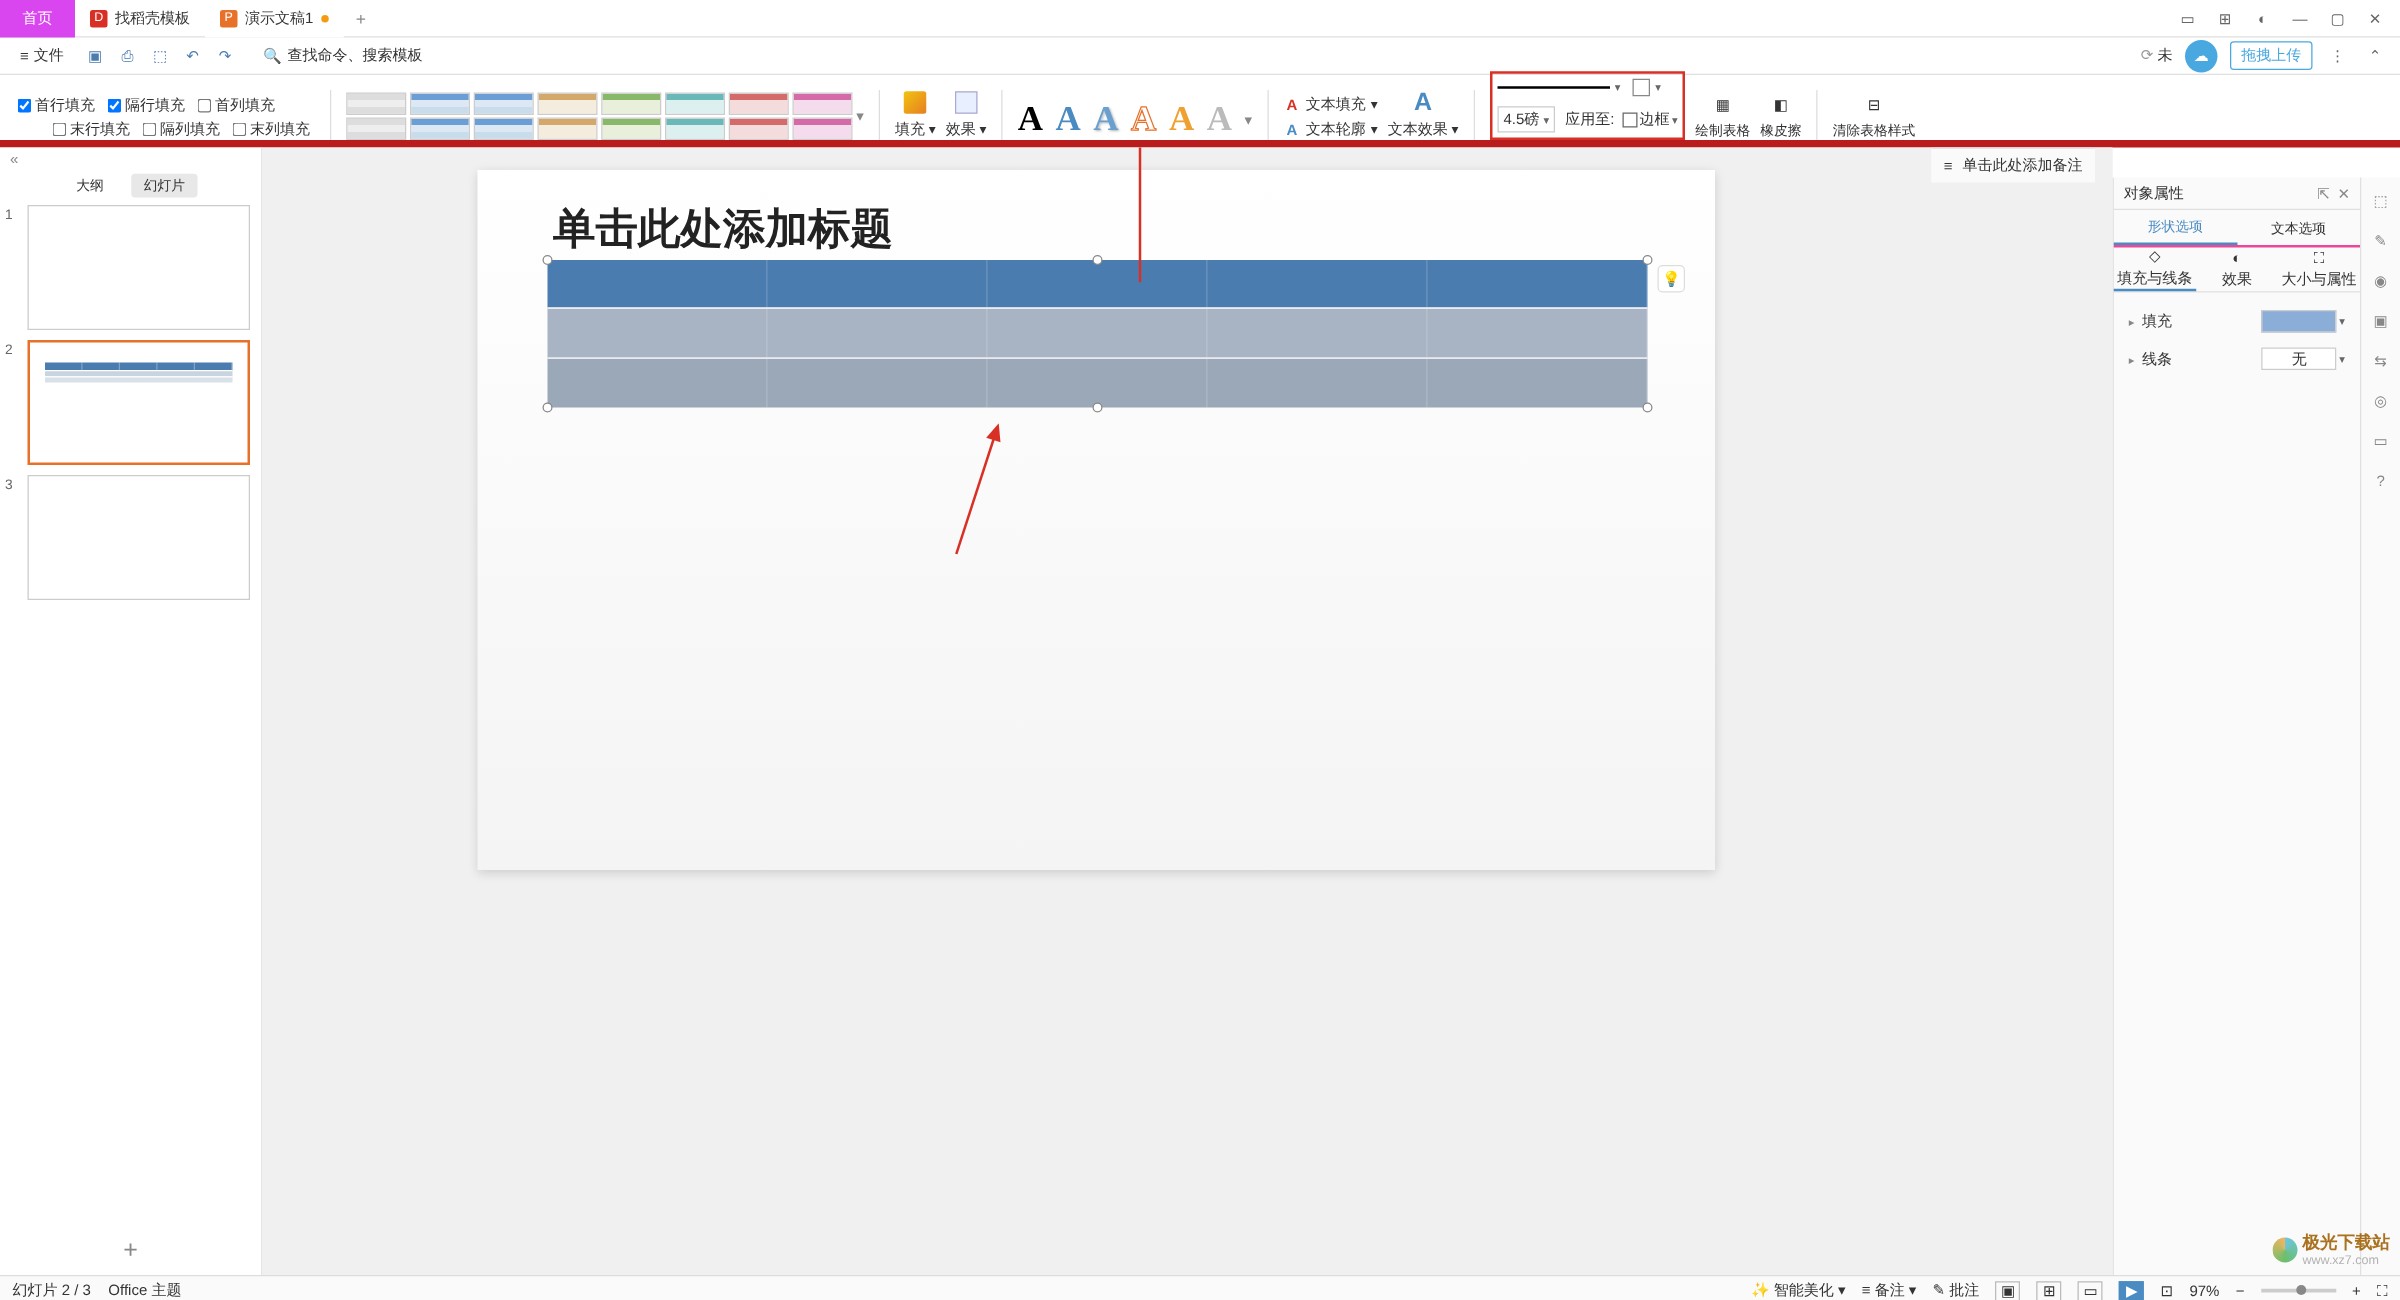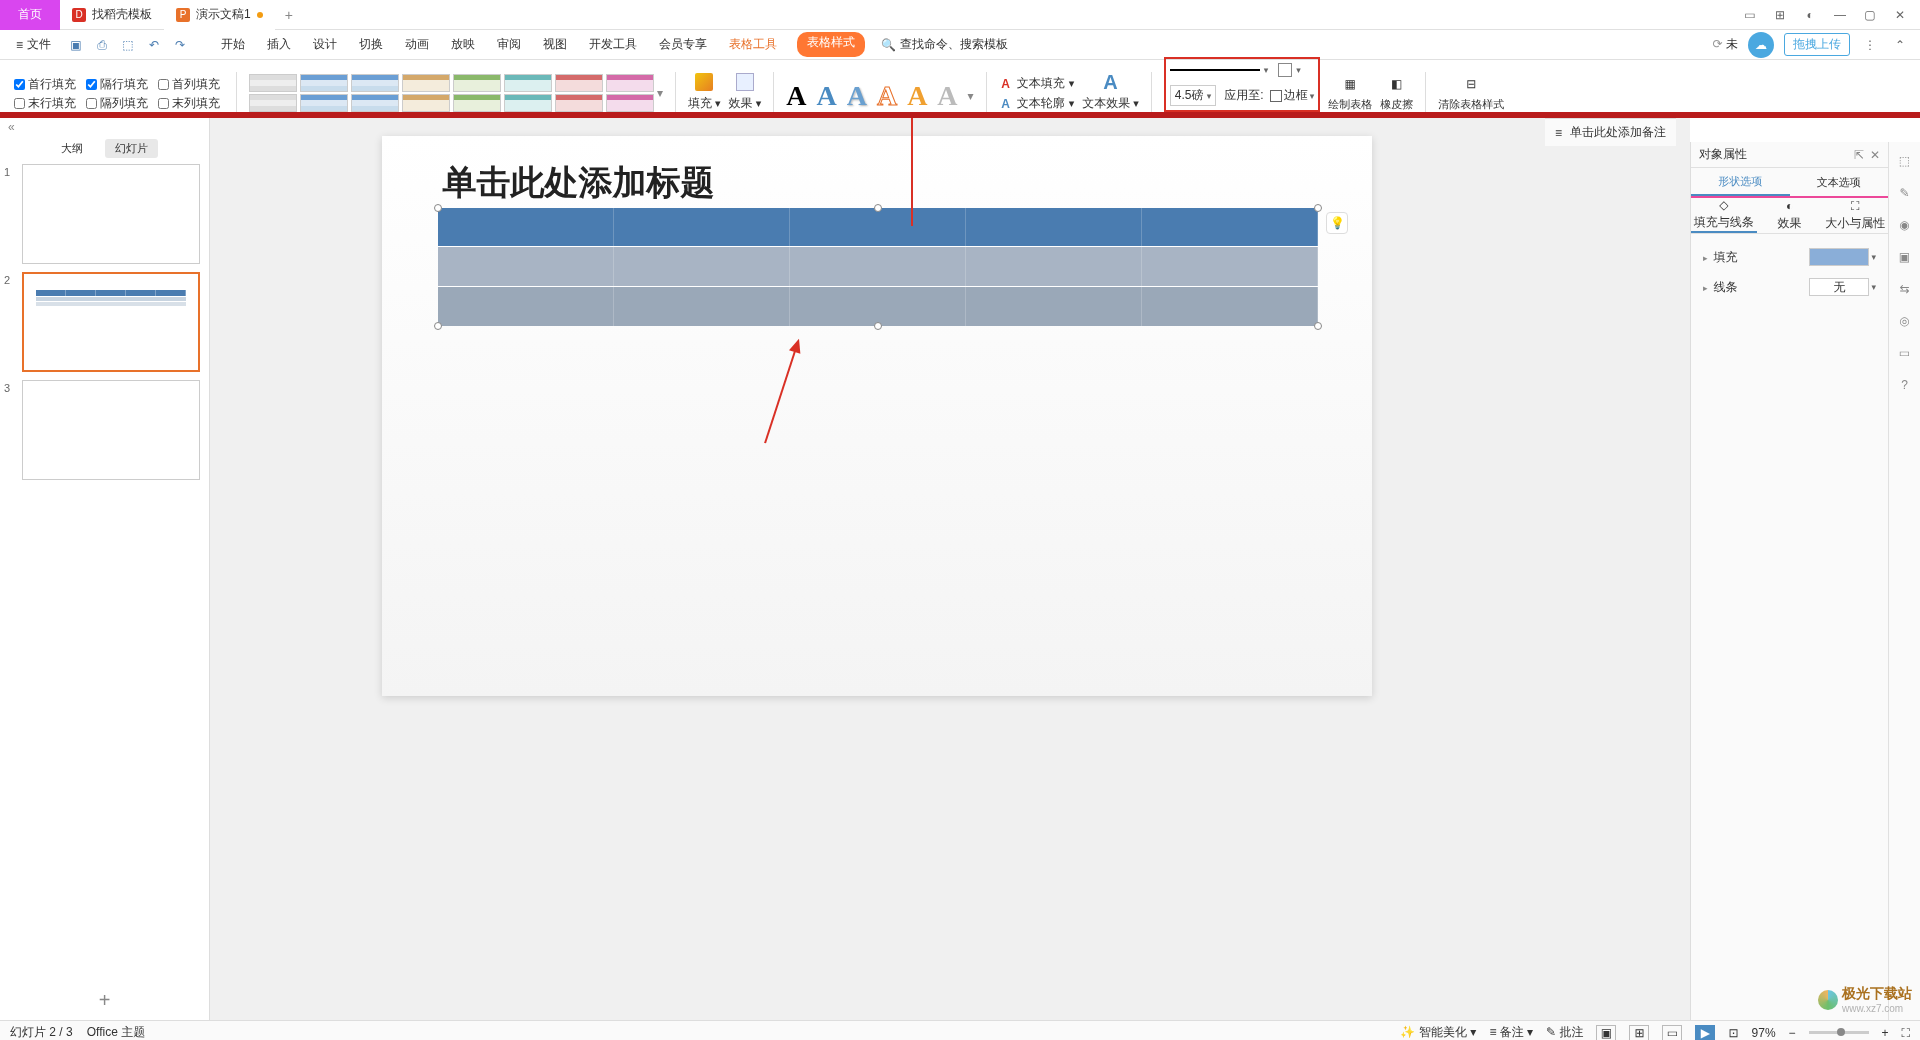--- a/index.html
+++ b/index.html
@@ -153,34 +153,20 @@
     <span>≡</span>
     <span>文件</span>
   </div>
   <div class="qat">
     <span class="qat-icon">▣</span>
     <span class="qat-icon">⎙</span>
     <span class="qat-icon">⬚</span>
     <span class="qat-icon">↶</span>
     <span class="qat-icon">↷</span>
   </div>
-  <div class="menu-tabs">
-    <span class="menu-tab">开始</span>
-    <span class="menu-tab">插入</span>
-    <span class="menu-tab">设计</span>
-    <span class="menu-tab">切换</span>
-    <span class="menu-tab">动画</span>
-    <span class="menu-tab">放映</span>
-    <span class="menu-tab">审阅</span>
-    <span class="menu-tab">视图</span>
-    <span class="menu-tab">开发工具</span>
-    <span class="menu-tab">会员专享</span>
-    <span class="menu-tab orange">表格工具</span>
-    <span class="menu-tab pill">表格样式</span>
-  </div>
   <div class="search-box">
     <span>🔍</span>
     <span>查找命令、搜索模板</span>
   </div>
   <div class="menubar-right">
     <span style="color:#999;">⟳ <span>未</span></span>
     <span class="cloud-btn">☁</span>
     <span class="upload-btn">拖拽上传</span>
     <span class="winbtn">⋮</span>
     <span class="winbtn">⌃</span>
@@ -196,21 +182,21 @@
         </label>
       <label class="checkbox-row">
           <input type="checkbox" checked="" style="">
           <span>隔行填充</span>
         </label>
       <label class="checkbox-row">
           <input type="checkbox" style="">
           <span>首列填充</span>
         </label>
     </div>
-    <div style="display:flex;gap:10px;">
+    <div style="display:flex;gap:10px;margin-left:28px;">
       <label class="checkbox-row">
           <input type="checkbox" style="">
           <span>末行填充</span>
         </label>
       <label class="checkbox-row">
           <input type="checkbox" style="">
           <span>隔列填充</span>
         </label>
       <label class="checkbox-row">
           <input type="checkbox" style="">

